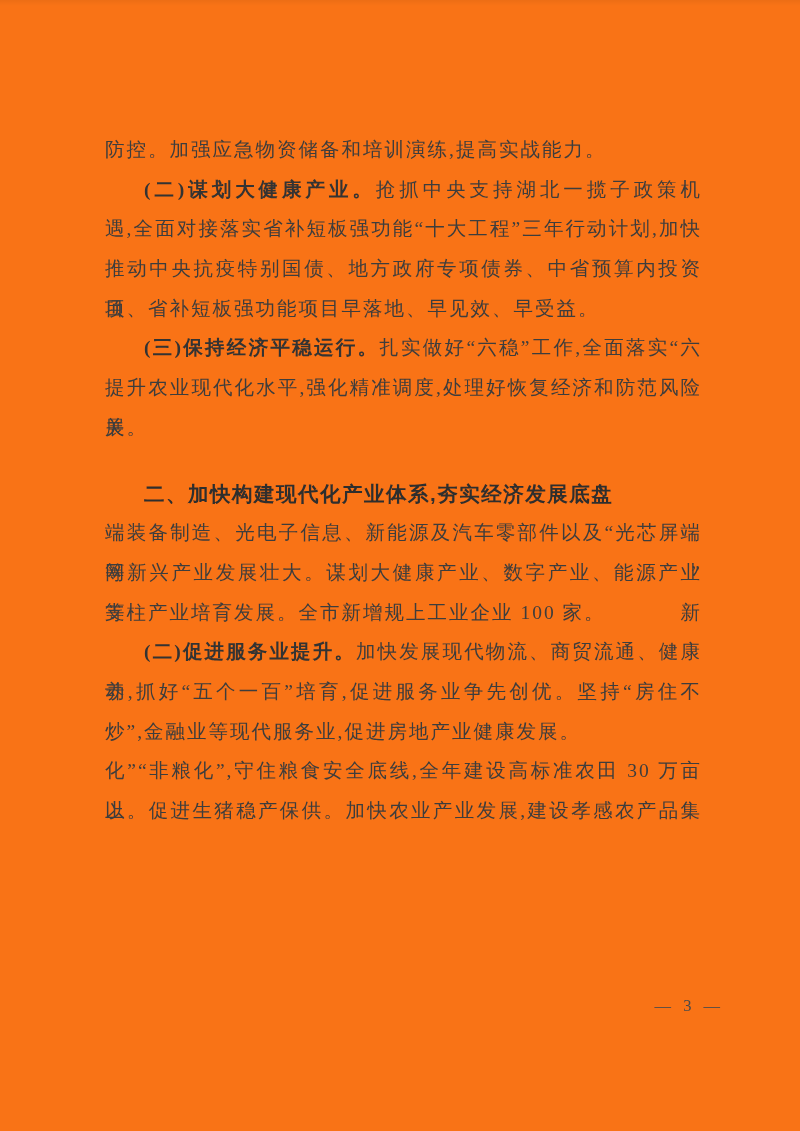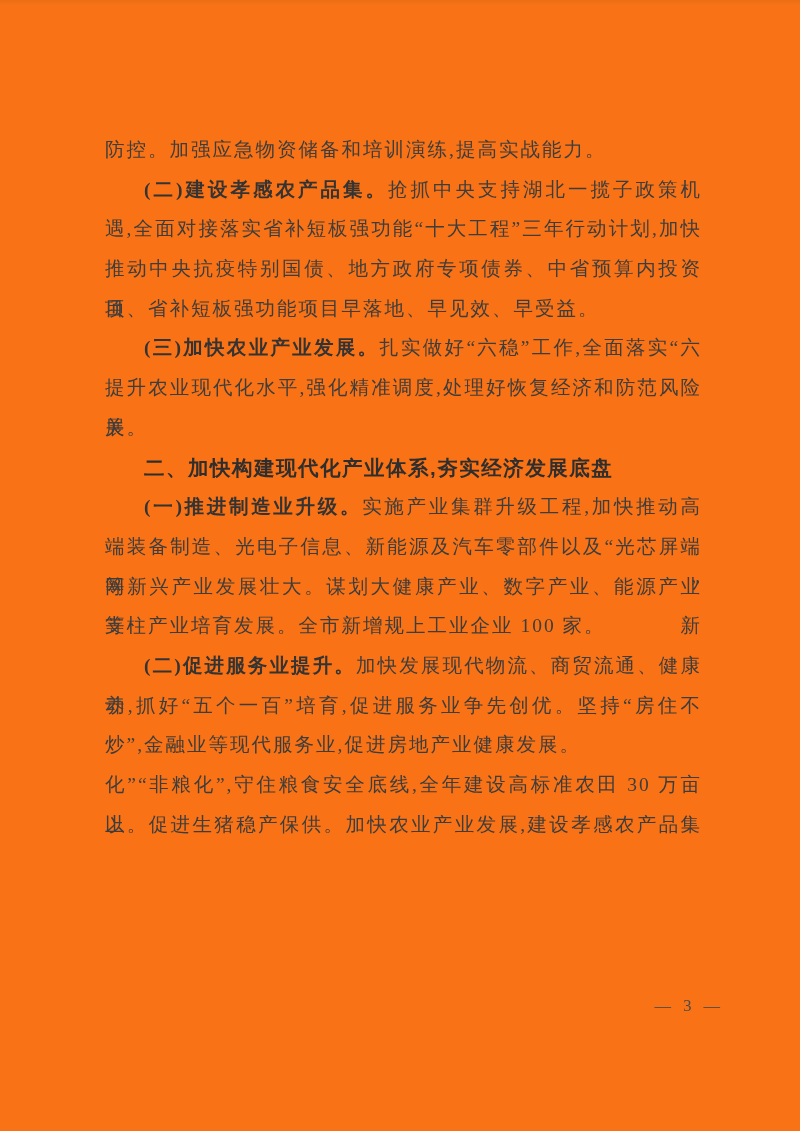--- a/index.html
+++ b/index.html
@@ -45,20 +45,21 @@
   }
   .line.indent {
     text-indent: 39px;
   }
   .line .lead {
     font-weight: 700;
     color: #333333;
   }
   .line.heading {
     font-family: "Liberation Sans", "DejaVu Sans", sans-serif;
+    margin-top: 26px;
   }
   .line.heading .lead {
     font-size: 20.5px;
     font-weight: 700;
     color: #2e2e2e;
     letter-spacing: 1.5px;
   }
   .footer-page-number {
     position: absolute;
     top: 996px;
@@ -69,29 +70,28 @@
     font-family: "Liberation Serif", "DejaVu Serif", serif;
   }
 </style>
 </head>
 <body>
 
 <div class="page">
   <div class="scan-edge"></div>
   <div class="content">
       <div class="line"><span class="body-run">防控。加强应急物资储备和培训演练,提高实战能力。</span></div>
-      <div class="line justify indent"><span class="lead">(二)建设孝感农产品集。</span><span class="body-run">抢抓中央支持湖北一揽子政策机</span></div>
+      <div class="line justify indent"><span class="lead">(二)谋划大健康产业。</span><span class="body-run">抢抓中央支持湖北一揽子政策机</span></div>
       <div class="line justify"><span class="body-run">遇,全面对接落实省补短板强功能“十大工程”三年行动计划,加快</span></div>
       <div class="line justify"><span class="body-run">推动中央抗疫特别国债、地方政府专项债券、中省预算内投资项</span></div>
       <div class="line"><span class="body-run">目、省补短板强功能项目早落地、早见效、早受益。</span></div>
-      <div class="line justify indent"><span class="lead">(三)加快农业产业发展。</span><span class="body-run">扎实做好“六稳”工作,全面落实“六</span></div>
+      <div class="line justify indent"><span class="lead">(三)保持经济平稳运行。</span><span class="body-run">扎实做好“六稳”工作,全面落实“六</span></div>
       <div class="line justify"><span class="body-run">提升农业现代化水平,强化精准调度,处理好恢复经济和防范风险关</span></div>
       <div class="line"><span class="body-run">展。</span></div>
       <div class="line indent heading"><span class="lead">二、加快构建现代化产业体系,夯实经济发展底盘</span></div>
-      <div class="line justify indent"><span class="lead">(一)推进制造业升级。</span><span class="body-run">实施产业集群升级工程,加快推动高</span></div>
       <div class="line justify"><span class="body-run">端装备制造、光电子信息、新能源及汽车零部件以及“光芯屏端网”</span></div>
       <div class="line justify"><span class="body-run">等新兴产业发展壮大。谋划大健康产业、数字产业、能源产业等新</span></div>
       <div class="line"><span class="body-run">支柱产业培育发展。全市新增规上工业企业 100 家。</span></div>
       <div class="line justify indent"><span class="lead">(二)促进服务业提升。</span><span class="body-run">加快发展现代物流、商贸流通、健康养</span></div>
       <div class="line justify"><span class="body-run">动,抓好“五个一百”培育,促进服务业争先创优。坚持“房住不</span></div>
       <div class="line"><span class="body-run">炒”,金融业等现代服务业,促进房地产业健康发展。</span></div>
       <div class="line justify"><span class="body-run">化”“非粮化”,守住粮食安全底线,全年建设高标准农田 30 万亩以</span></div>
       <div class="line justify"><span class="body-run">上。促进生猪稳产保供。加快农业产业发展,建设孝感农产品集</span></div>
     </div>
   <div class="footer-page-number">— 3 —</div>

